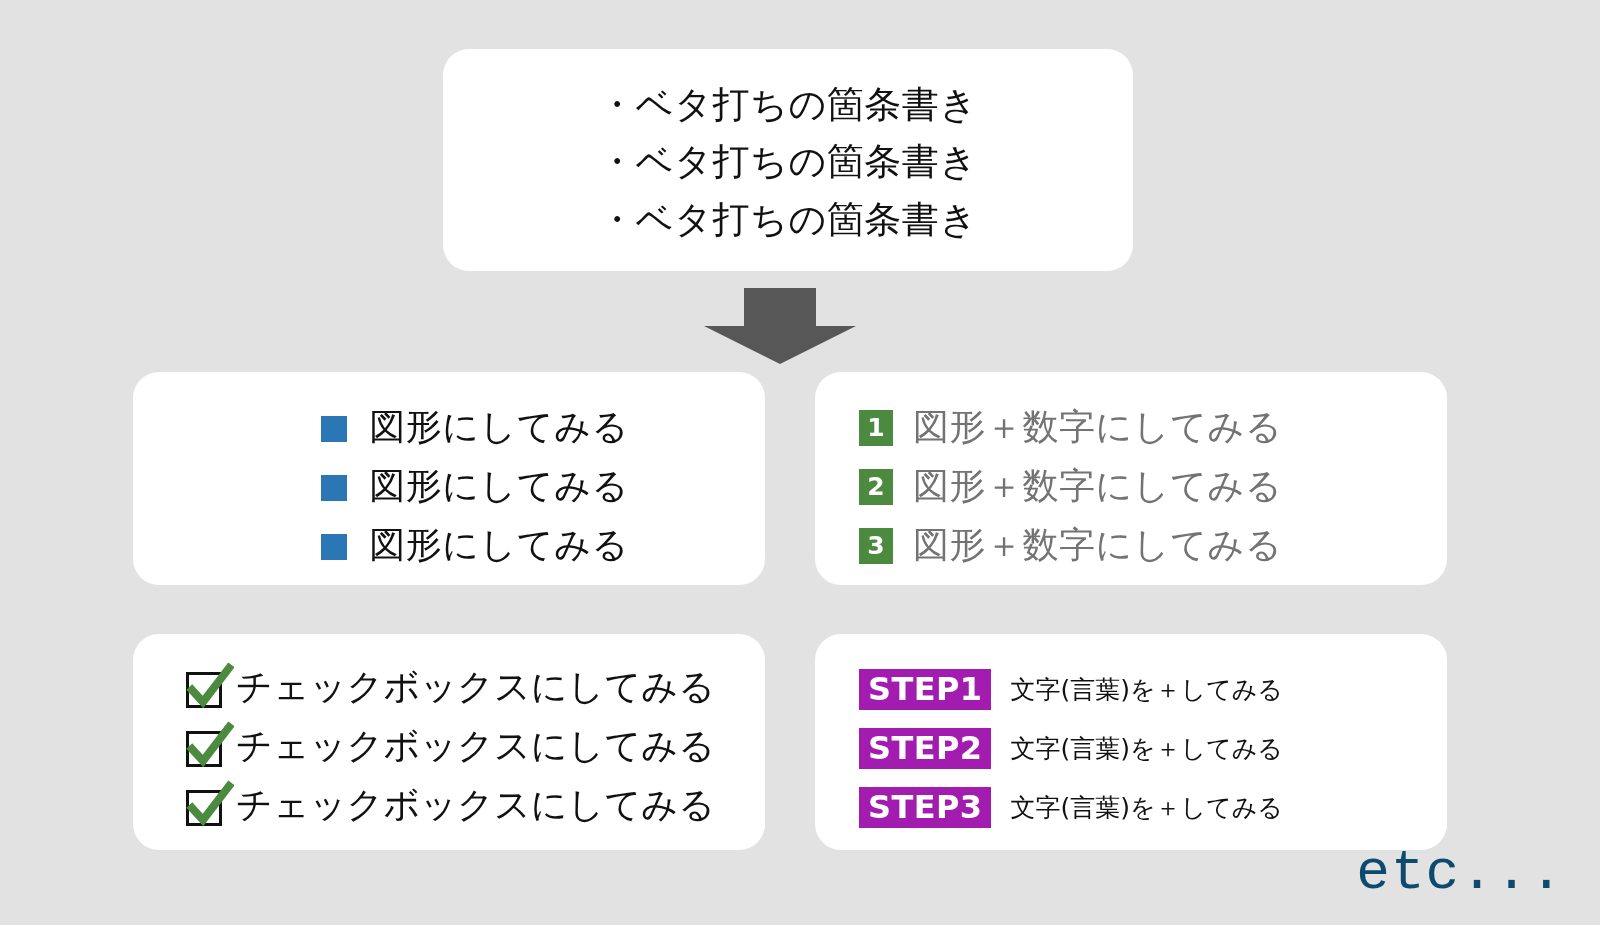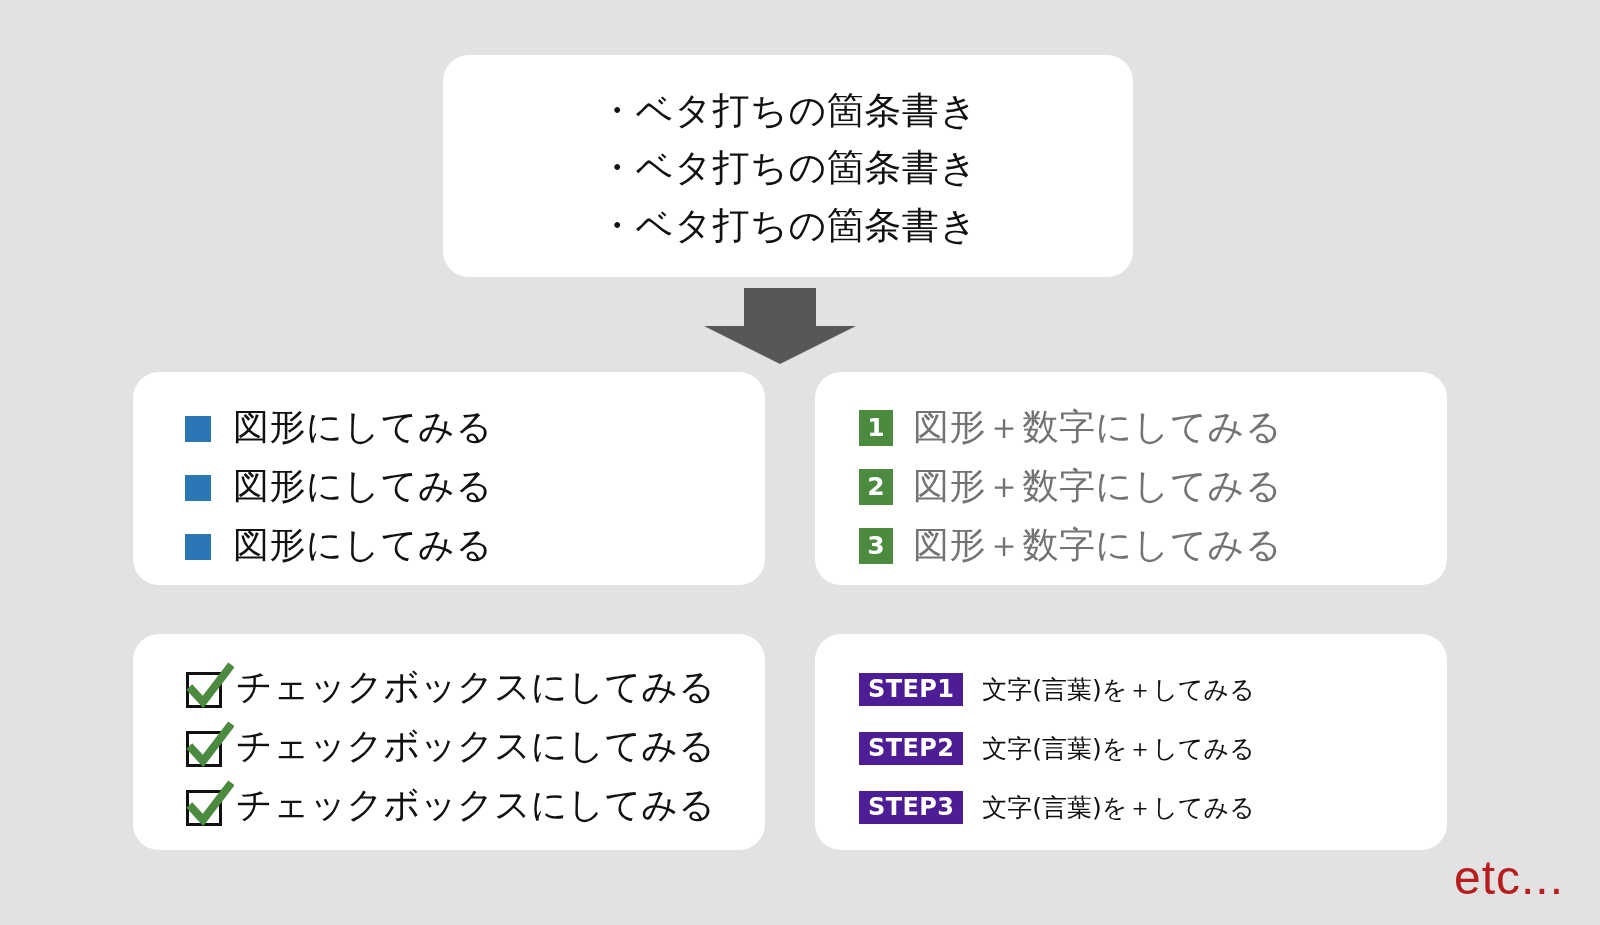--- a/index.html
+++ b/index.html
@@ -24,21 +24,21 @@
   .card {
     position: absolute;
     background: #ffffff;
     border-radius: 26px;
     box-sizing: border-box;
   }
 
   
   #top-card {
     left: 443px;
-    top: 55px;
+    top: 49px;
     width: 690px;
     height: 222px;
     display: flex;
     flex-direction: column;
     justify-content: center;
     align-items: center;
     padding-top: 4px;
   }
   .plain-line {
     font-size: 37px;
@@ -96,21 +96,21 @@
     flex-direction: column;
   }
 
   .row {
     display: flex;
     align-items: center;
     white-space: nowrap;
   }
 
   
-  .shape-row { height: 59px; }
+  .shape-row { height: 59px; justify-content: center; }
   .blue-square {
     width: 26px;
     height: 26px;
     background: #2b77b5;
     flex: 0 0 auto;
     margin-right: 22px;
     margin-top: 3px;
   }
   .shape-label {
     font-size: 36px;
@@ -152,46 +152,46 @@
   .chk-mark svg { position: absolute; left: -4px; top: -6px; }
   .chk-label {
     font-size: 36px;
     color: #111111;
     letter-spacing: 0px;
   }
 
   
   .step-row { height: 59px; }
   .step-chip {
-    background: #4c1d95;
+    background: #a21caf;
     color: #ffffff;
-    font-size: 24px;
+    font-size: 32px;
     font-weight: 700;
     letter-spacing: 0.4px;
     padding: 4px 9px 5px 9px;
     flex: 0 0 auto;
     margin-right: 19px;
     line-height: 1;
     font-family: "DejaVu Sans", "Liberation Sans", sans-serif;
   }
   .step-label {
     font-size: 25px;
     color: #111111;
     letter-spacing: 0px;
   }
 
   
   #etc-note {
     position: absolute;
     right: 36px;
     bottom: 20px;
-    font-size: 48px;
-    color: #b91c1c;
+    font-size: 56px;
+    color: #0c4a6e;
     letter-spacing: 1px;
-    font-family: Liberation Sans, sans-serif;
+    font-family: Liberation Mono, monospace;
   }
 </style>
 </head>
 <body>
 
 <div class="stage">
 
   <div class="card" id="top-card">
     <div class="plain-line">・ベタ打ちの箇条書き</div>
     <div class="plain-line">・ベタ打ちの箇条書き</div>

